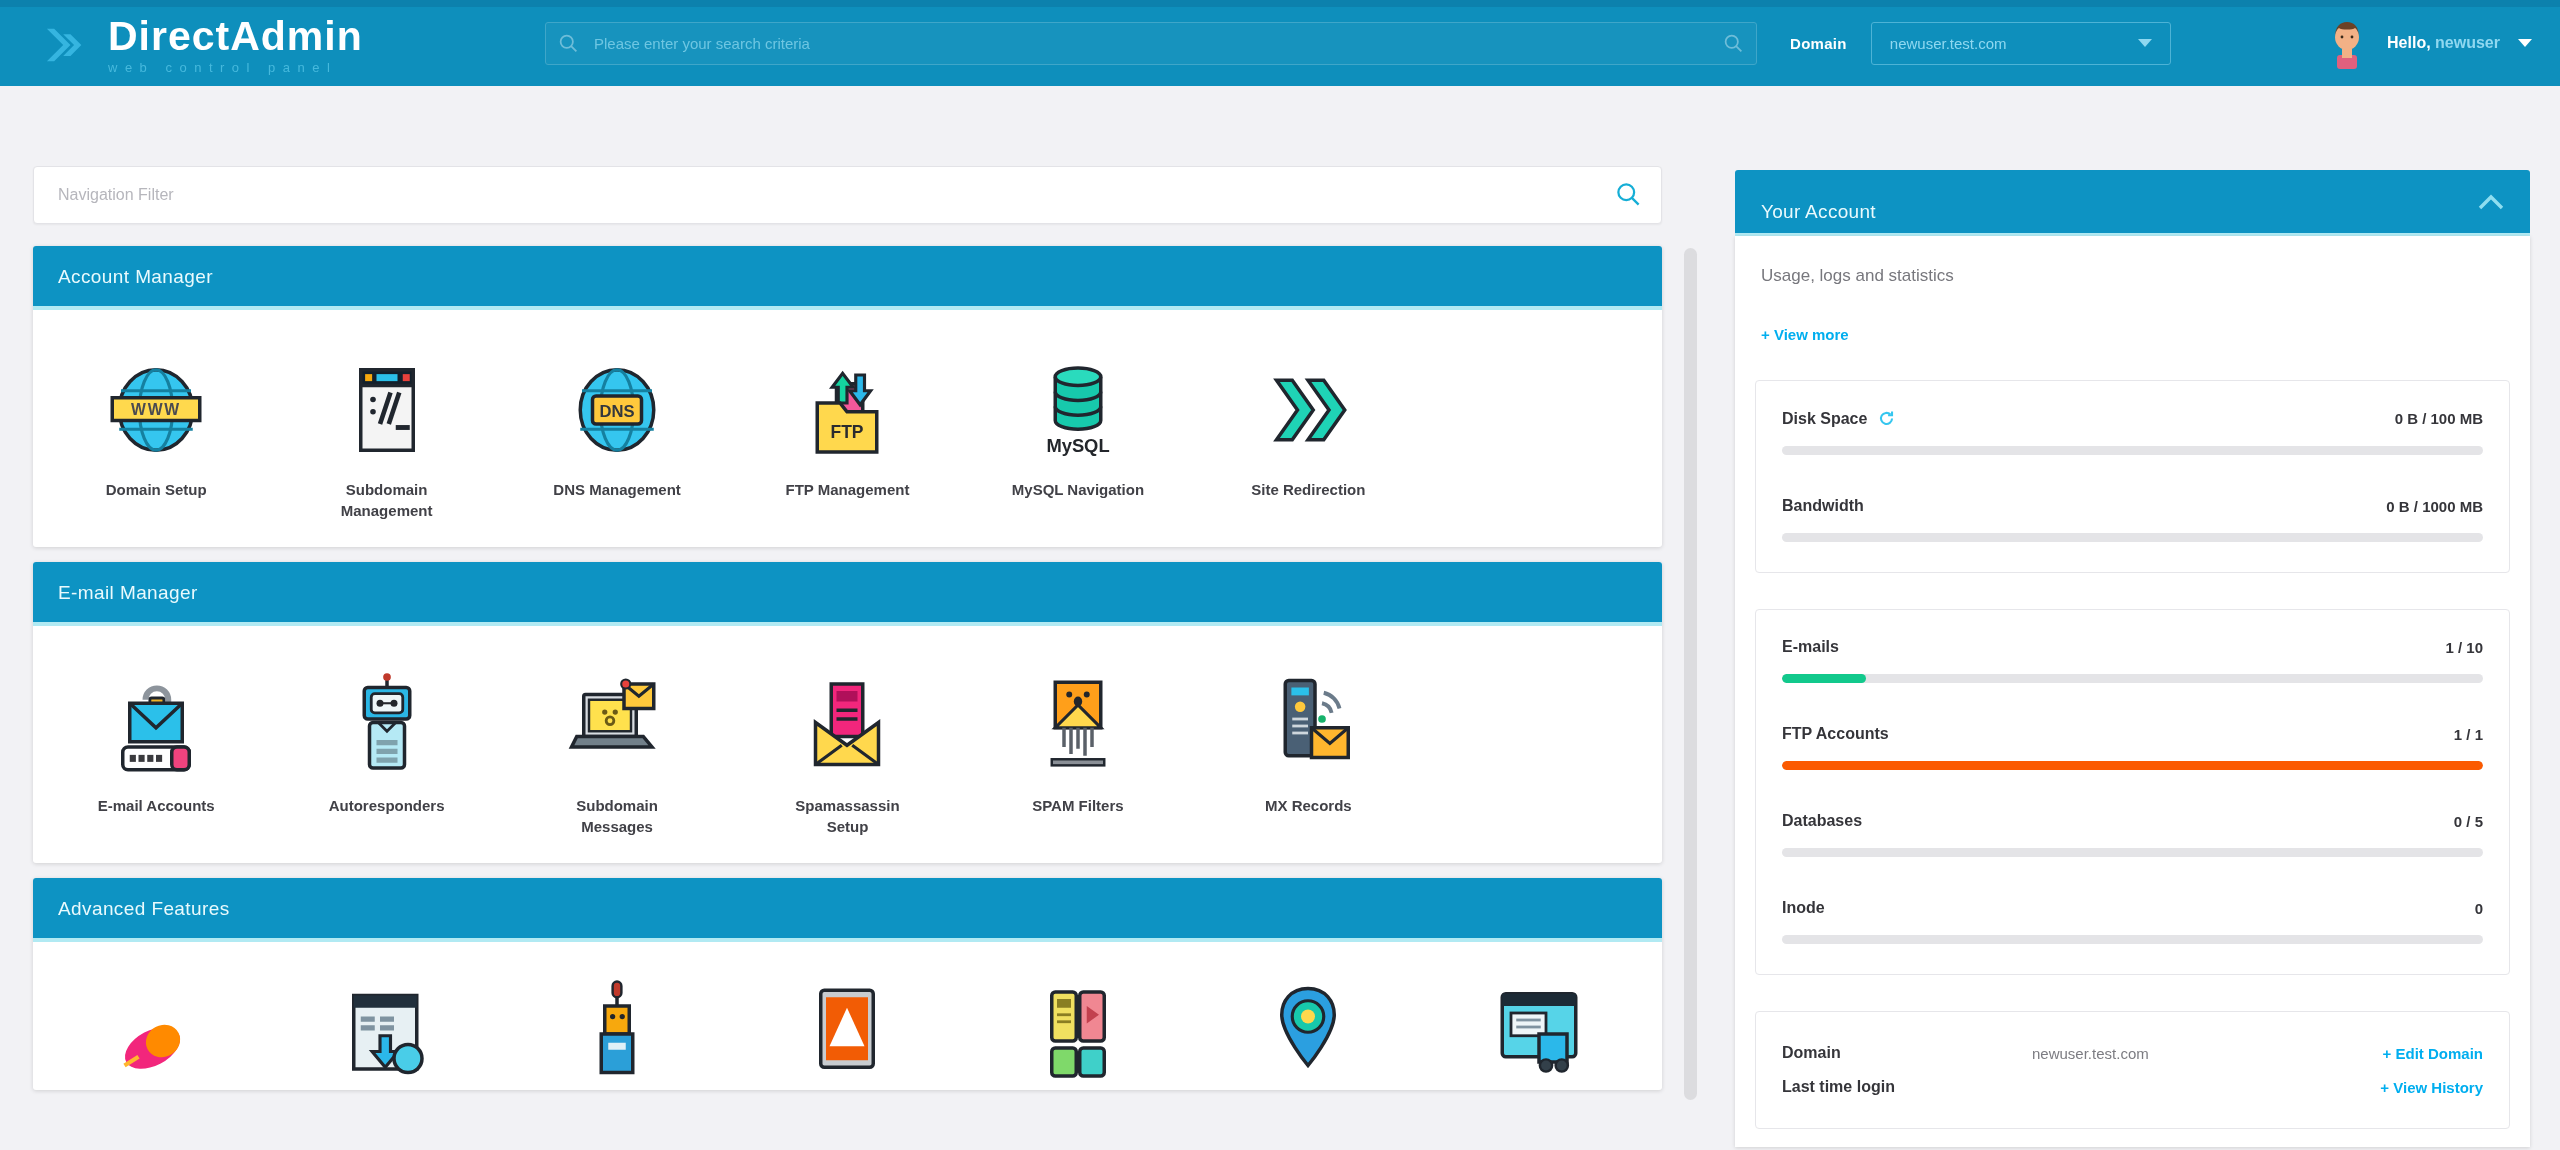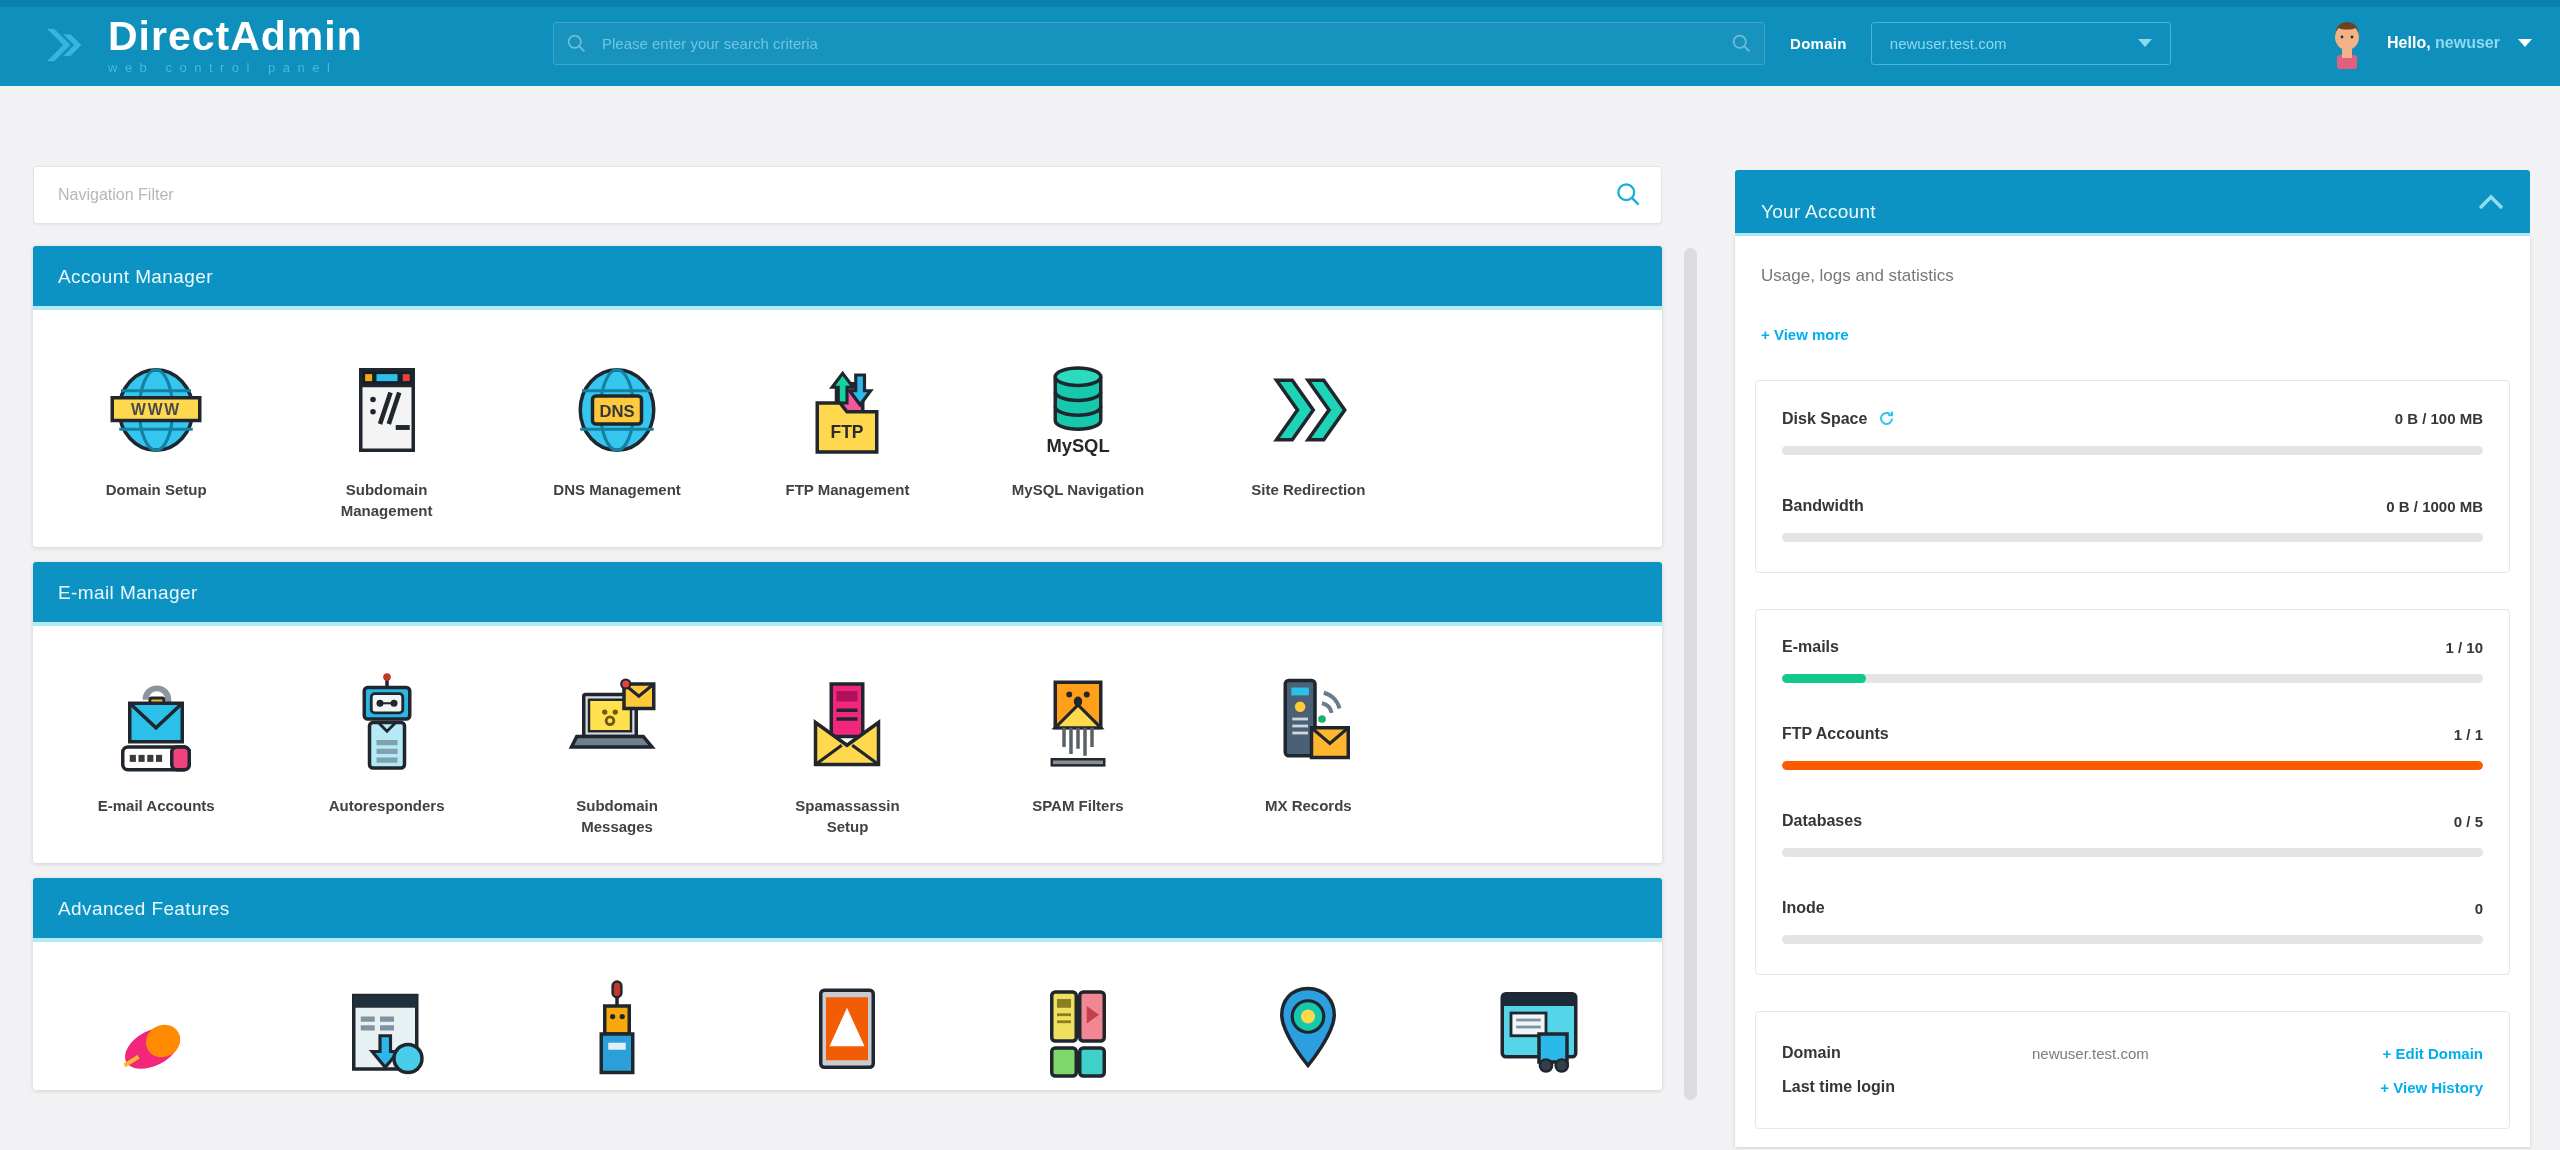--- a/index.html
+++ b/index.html
@@ -7,21 +7,21 @@
   body { font-family:"Liberation Sans", sans-serif; background:#f2f2f5; position:relative; }
 
   
   .topbar { position:absolute; left:0; top:0; width:2560px; height:86px; background:#0e8fbc; }
   .topbar::before { content:""; position:absolute; left:0; top:0; width:100%; height:7px; background:#0c81ad; }
   .logo { position:absolute; left:36px; top:14px; display:flex; align-items:center; gap:14px; }
   .logo-text { display:flex; flex-direction:column; }
   .logo-title { color:#ffffff; font-size:41px; font-weight:bold; letter-spacing:1px; line-height:1.1; }
   .logo-sub { color:#46b9dd; font-size:13px; letter-spacing:7.5px; margin-top:1px; }
 
-  .topsearch { position:absolute; left:545px; top:22px; width:1212px; height:43px;margin-left:8px; }
+  .topsearch { position:absolute; left:545px; top:22px; width:1212px; height:43px; }
   .topsearch input { width:100%; height:100%; background:rgba(255,255,255,0.04); border:1px solid #3fa6c9; border-radius:3px; color:#cdeef9; font-size:15px; padding:0 48px; outline:none; font-family:inherit; }
   .topsearch input::placeholder { color:#6ec6e2; }
   .ts-ic { position:absolute; top:11px; opacity:.45; }
   .ts-ic.l { left:13px; } .ts-ic.r { right:13px; }
 
   .domain-area { position:absolute; left:1790px; top:0; height:86px; display:flex; align-items:center; gap:24px; }
   .domain-label { color:#ffffff; font-size:15px; font-weight:bold; letter-spacing:.3px; }
   .domain-select { width:300px; height:43px; border:1px solid #4db3d6; border-radius:3px; display:flex; align-items:center; justify-content:space-between; padding:0 18px; cursor:pointer; }
   .domain-select span { color:#8fd8f0; font-size:15px; }
   .caret { width:0; height:0; border-left:7px solid transparent; border-right:7px solid transparent; border-top:8px solid #8fd8f0; }

